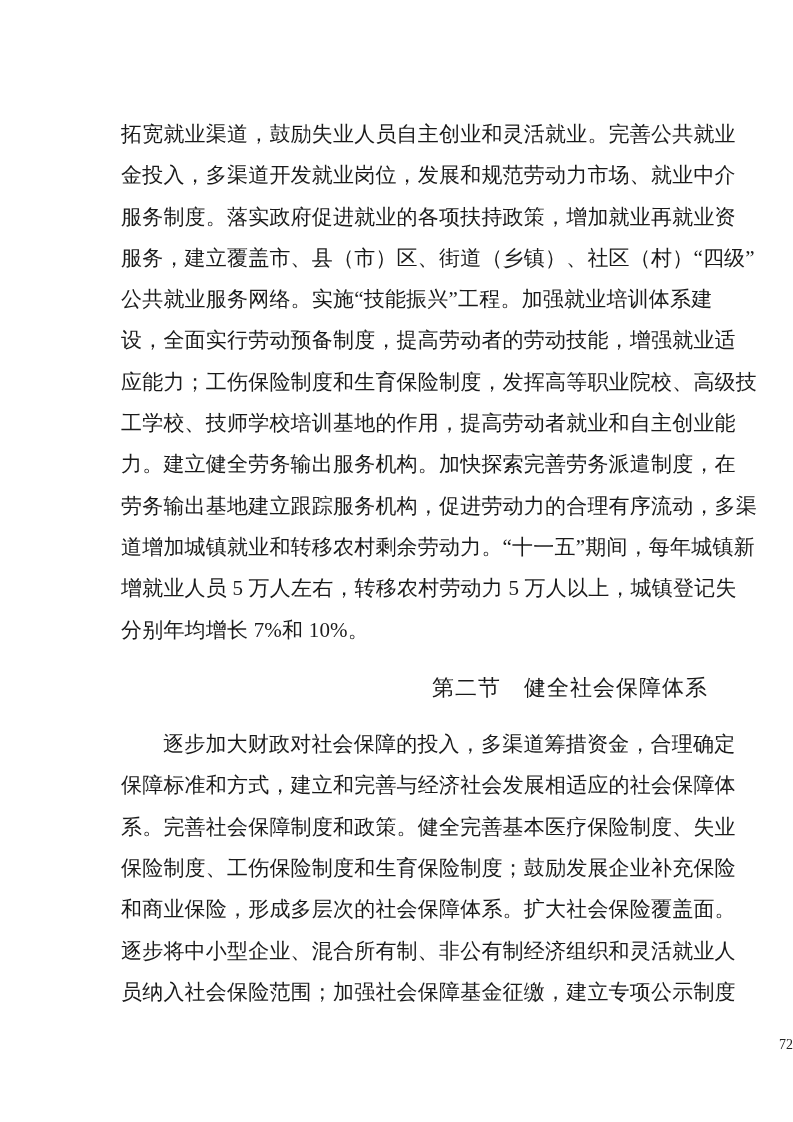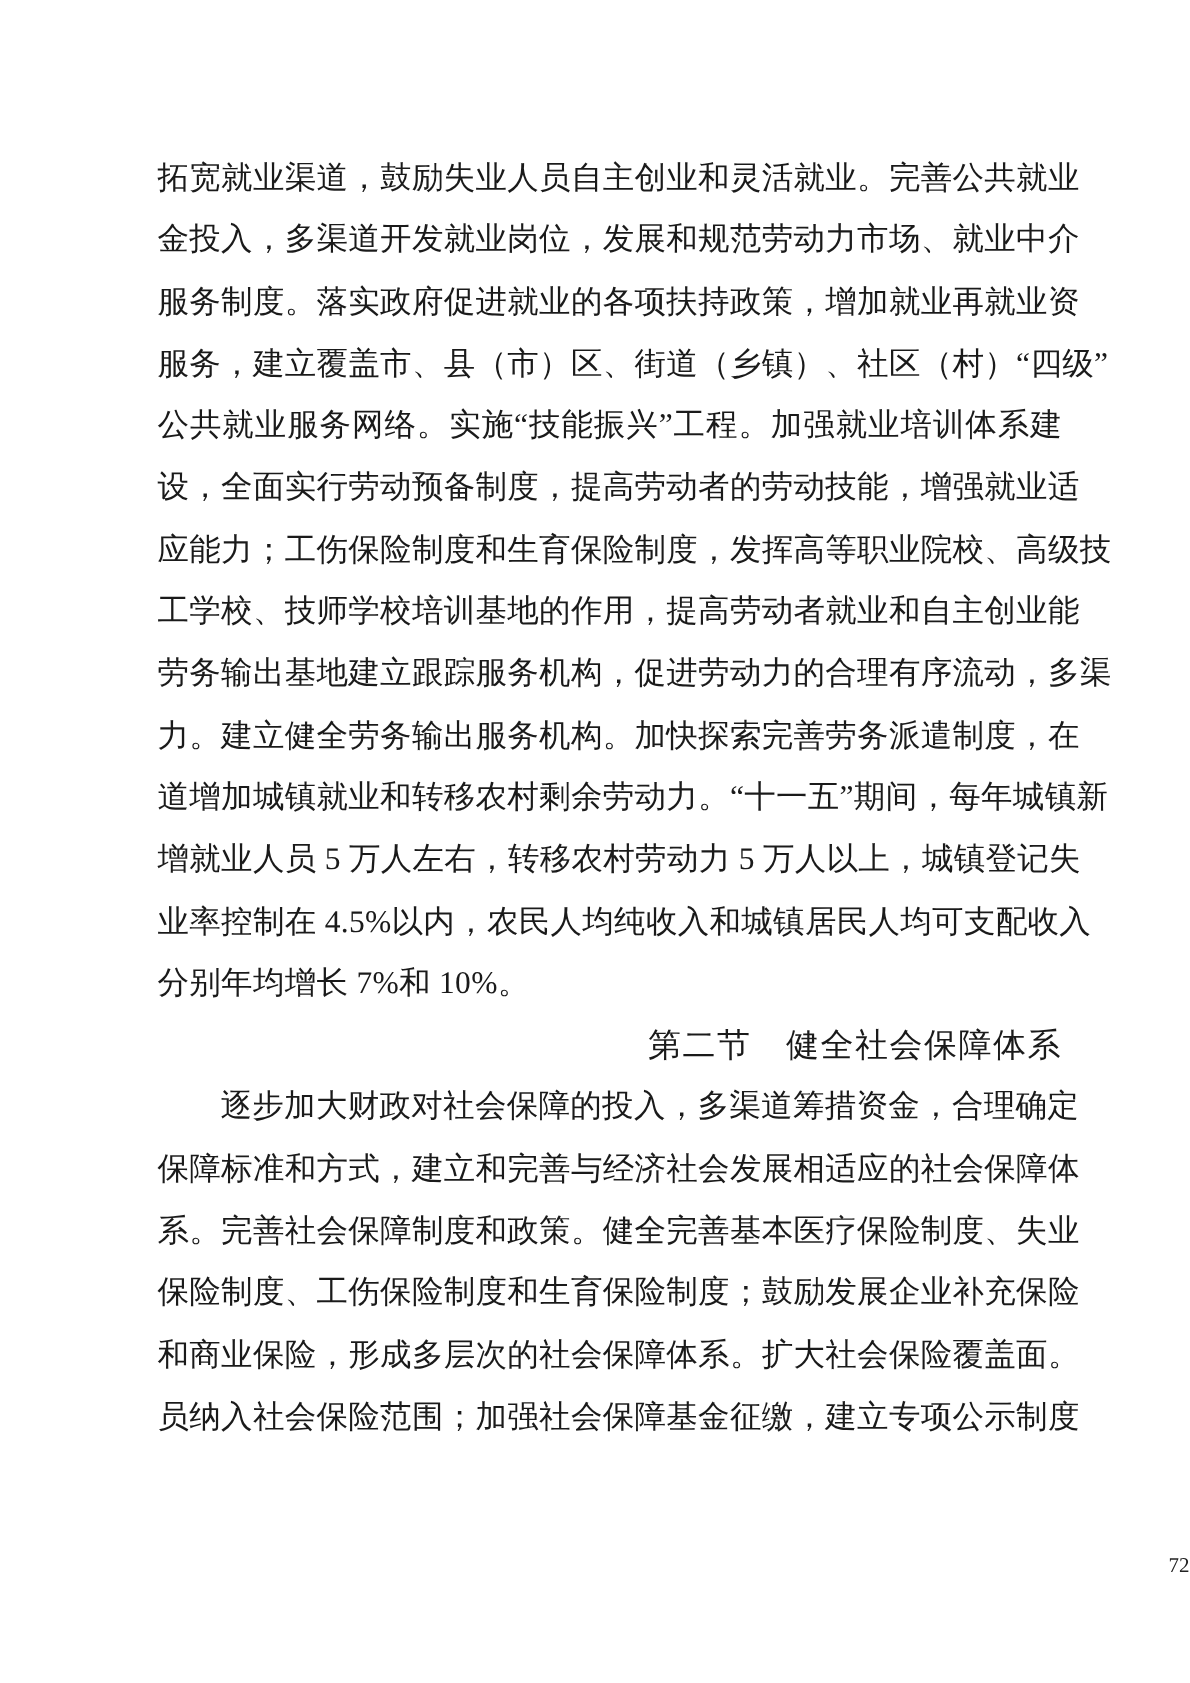--- a/index.html
+++ b/index.html
@@ -15,21 +15,21 @@
     overflow: hidden;
     font-family: "Liberation Serif", "DejaVu Serif", serif;
     color: #1a1a1a;
   }
   .content {
     position: absolute;
     left: 105px;
     top: 98px;
     width: 603px;
   }
-  .para { margin: 0; padding: 0; }
+  .para { margin: 16px; padding: 0; }
   .line {
     height: 41.3px;
     line-height: 41.3px;
     font-size: 21px;
     text-align: justify;
     text-align-last: justify;
     text-justify: inter-character;
     white-space: nowrap;
     letter-spacing: 0.2px;
   }
@@ -65,35 +65,35 @@
 
     <div class="para para-end">
         <div class="line">拓宽就业渠道，鼓励失业人员自主创业和灵活就业。完善公共就业</div>
         <div class="line">金投入，多渠道开发就业岗位，发展和规范劳动力市场、就业中介</div>
         <div class="line">服务制度。落实政府促进就业的各项扶持政策，增加就业再就业资</div>
         <div class="line">服务，建立覆盖市、县（市）区、街道（乡镇）、社区（村）“四级”</div>
         <div class="line">公共就业服务网络。实施“技能振兴”工程。加强就业培训体系建</div>
         <div class="line">设，全面实行劳动预备制度，提高劳动者的劳动技能，增强就业适</div>
         <div class="line">应能力；工伤保险制度和生育保险制度，发挥高等职业院校、高级技</div>
         <div class="line">工学校、技师学校培训基地的作用，提高劳动者就业和自主创业能</div>
+        <div class="line">力。建立健全劳务输出服务机构。加快探索完善劳务派遣制度，在</div>
         <div class="line">劳务输出基地建立跟踪服务机构，促进劳动力的合理有序流动，多渠</div>
-        <div class="line">力。建立健全劳务输出服务机构。加快探索完善劳务派遣制度，在</div>
         <div class="line">道增加城镇就业和转移农村剩余劳动力。“十一五”期间，每年城镇新</div>
         <div class="line">增就业人员 5 万人左右，转移农村劳动力 5 万人以上，城镇登记失</div>
-        <div class="line">业率控制在 4.5%以内，农民人均纯收入和城镇居民人均可支配收入</div>
         <div class="line">分别年均增长 7%和 10%。</div>
       </div>
 
     <div class="heading">第二节　健全社会保障体系</div>
 
     <div class="para indent-first">
         <div class="line">逐步加大财政对社会保障的投入，多渠道筹措资金，合理确定</div>
         <div class="line">保障标准和方式，建立和完善与经济社会发展相适应的社会保障体</div>
         <div class="line">系。完善社会保障制度和政策。健全完善基本医疗保险制度、失业</div>
         <div class="line">保险制度、工伤保险制度和生育保险制度；鼓励发展企业补充保险</div>
         <div class="line">和商业保险，形成多层次的社会保障体系。扩大社会保险覆盖面。</div>
+        <div class="line">逐步将中小型企业、混合所有制、非公有制经济组织和灵活就业人</div>
         <div class="line">员纳入社会保险范围；加强社会保障基金征缴，建立专项公示制度</div>
       </div>
 
   </div>
 
   <div class="page-number">72</div>
 </div>
 
 </body></html>

